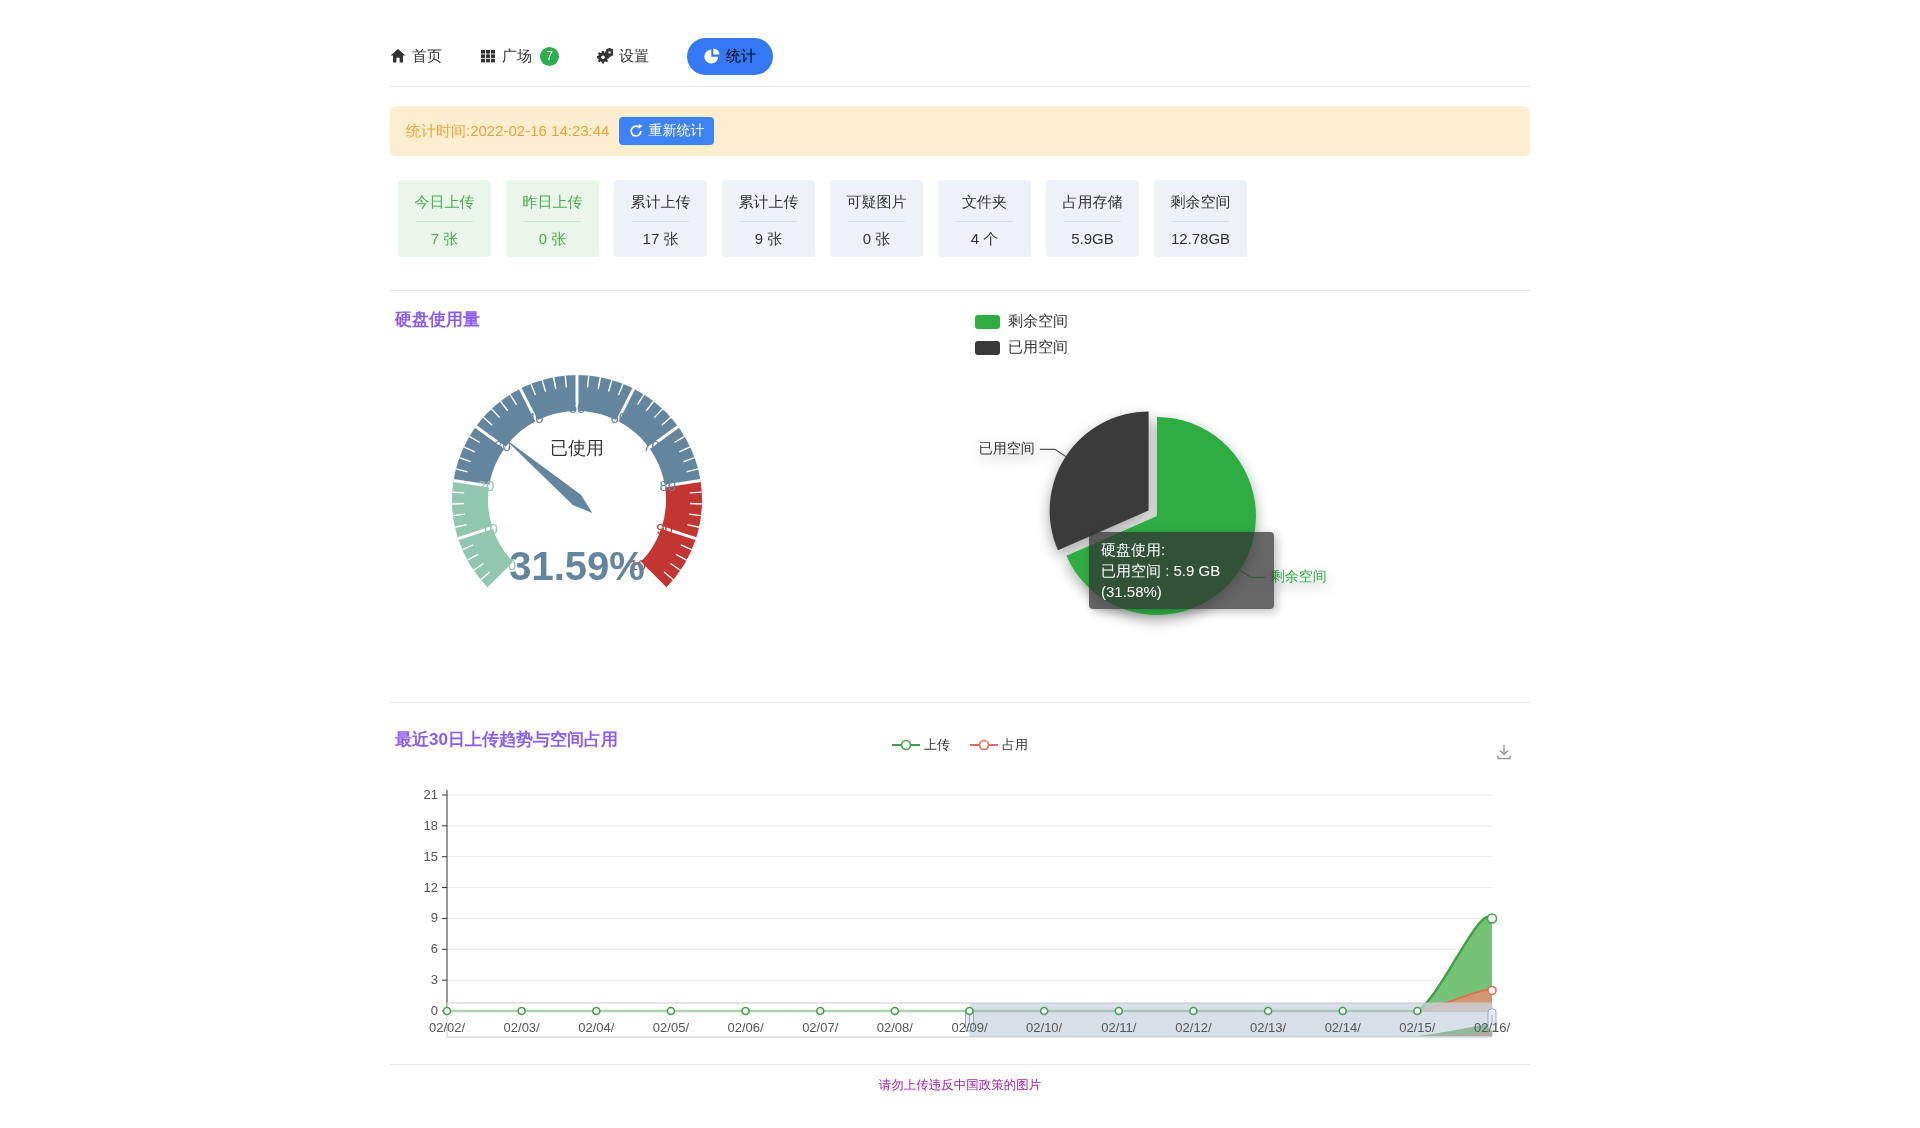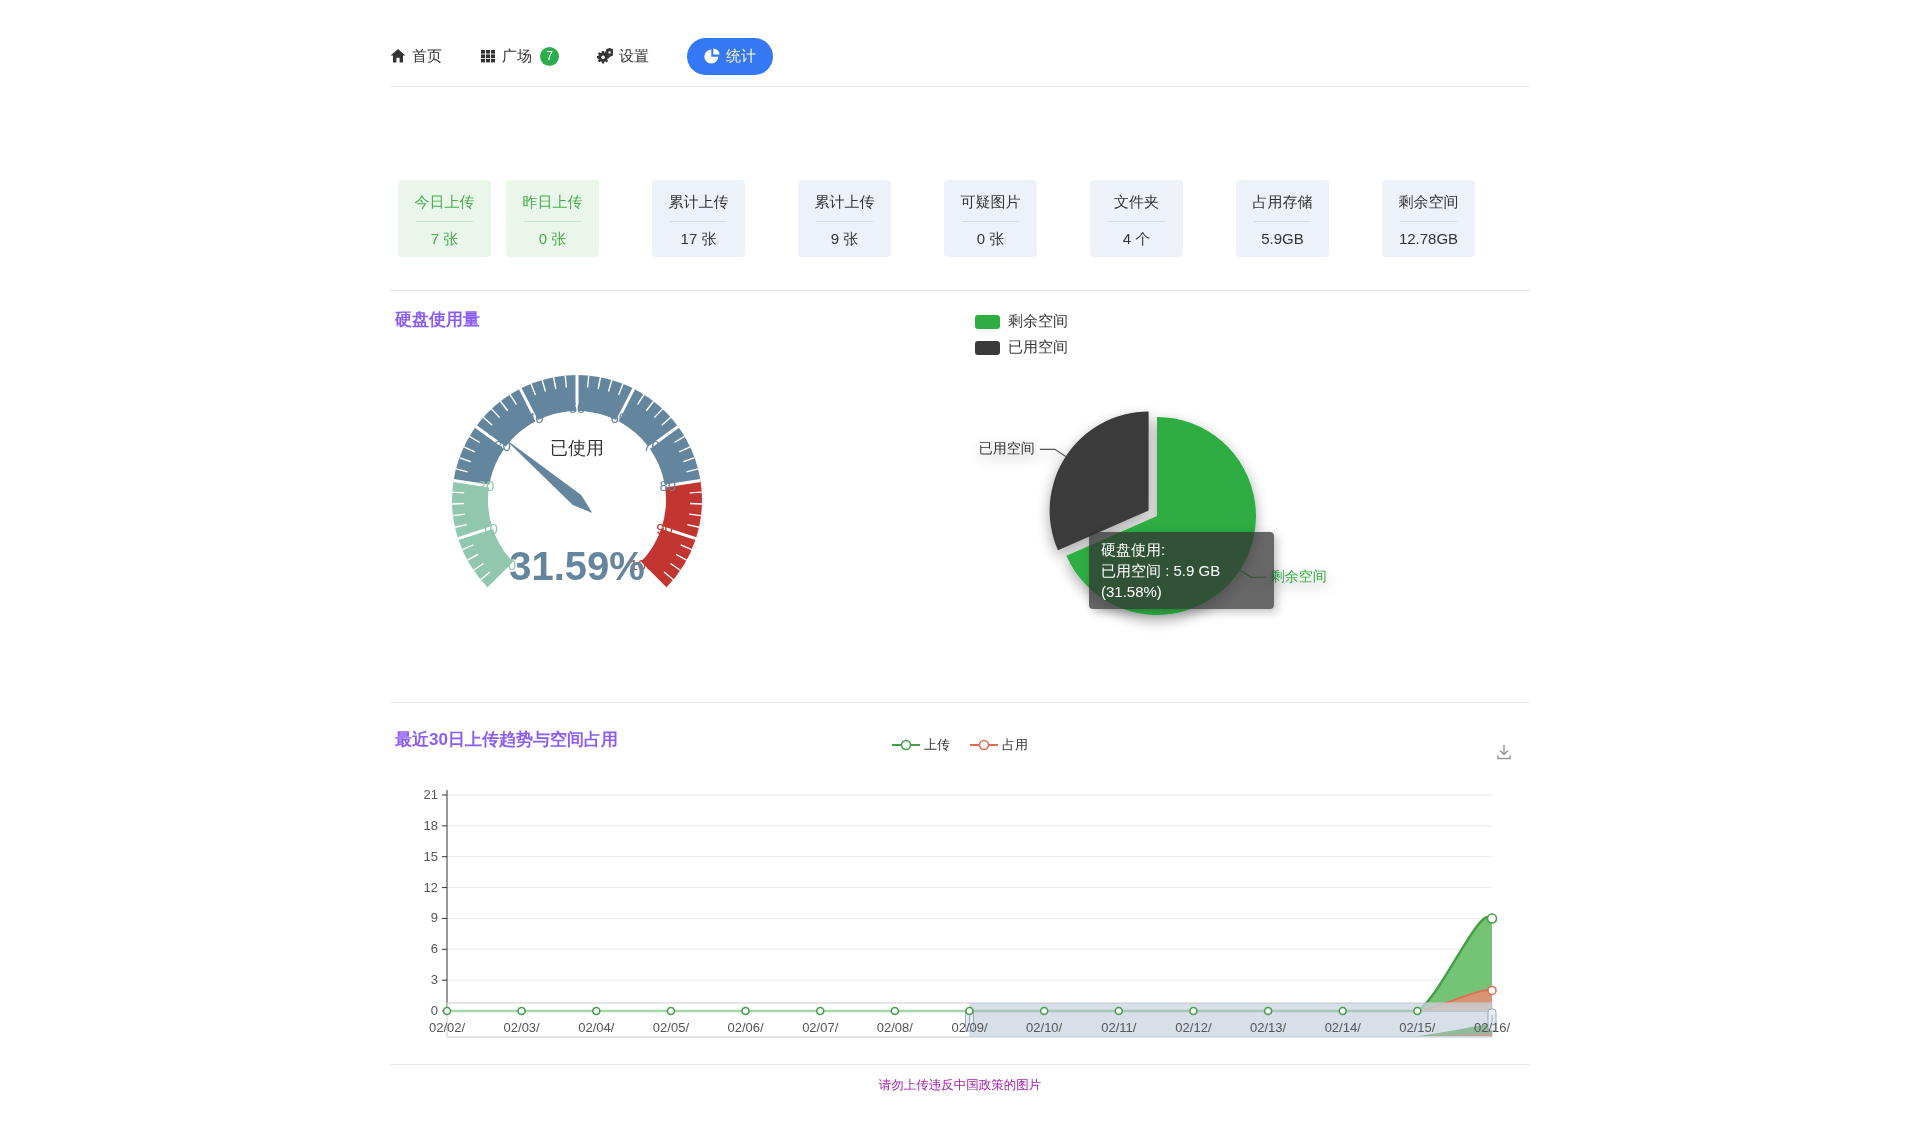--- a/index.html
+++ b/index.html
@@ -5,39 +5,39 @@
   * { box-sizing: border-box; margin: 0; padding: 0; }
   html,body { width:1920px; height:1128px; background:#fff;
     font-family:"Liberation Sans","DejaVu Sans",sans-serif; color:#333; }
   .container { position:relative; width:1140px; height:997px; margin:0 auto; }
   .hr { position:absolute; left:0; right:0; height:1px; background:#e8e8e8; }
 
   
   .nav { position:absolute; top:36px; left:0; height:40px; display:flex; align-items:center; gap:38px; }
   .nav-item { display:flex; align-items:center; gap:6px; font-size:15px; color:#333; cursor:pointer; }
   .nav-item svg { display:block; }
-  .nav-item.active { background:#3478f6; color:#fef9c3; border-radius:19px; padding:9px 17px;justify-content:center; }
+  .nav-item.active { background:#3478f6; color:#000000; border-radius:19px; padding:9px 17px;justify-content:center; }
   .badge { display:inline-flex; align-items:center; justify-content:center; min-width:19px; height:19px;
     border-radius:10px; background:#2dad4e; color:#fff; font-size:12px; padding:0 5px; margin-left:2px; }
 
   
   .alert { position:absolute; top:106px; left:0; right:0; height:50px; background:#fdeecf; border-radius:6px;
     display:flex; align-items:center; padding:0 16px; gap:10px; }
   .alert .time { color:#eda43c; font-size:15px; }
   .btn-refresh { display:inline-flex; align-items:center; gap:5px; background:#3e82f8; color:#fff; border:none;
     border-radius:4px; font-size:14px; padding:5px 10px; cursor:pointer; font-family:inherit; }
 
   
   .cards { position:absolute; top:180px; left:8px; display:flex; gap:15px; }
   .card { width:93px; height:77px; border-radius:4px; text-align:center; padding-top:13px; font-size:15px; }
   .card .t { display:block; }
   .card .divider { height:1px; width:62%; margin:9px auto 8px; }
   .card.green { background:#e9f6e9; color:#47ac4d; }
   .card.green .divider { background:#c4e5c8; }
-  .card.gray { background:#edf1f8; color:#333;margin-left:38px; }
+  .card.gray { background:#edf1f8; color:#333; }
   .card.gray .divider { background:#d4dce8; }
 
   
   .section { position:absolute; left:0; right:0; }
   .chart-title { position:absolute; top:8px; left:5px; font-size:17px; font-weight:600; color:#8b5cf6; }
   #disk-section { top:300px; height:402px; }
   #trend-section { top:720px; height:332px; }
   .pie-legend { position:absolute; top:12px; left:585px; display:flex; flex-direction:column; gap:7px; }
   .pie-legend .row { display:flex; align-items:center; gap:8px; font-size:15px; color:#333; cursor:pointer; }
   .pie-legend .sw { width:25px; height:14px; border-radius:3px; }
@@ -107,20 +107,30 @@
       <div class="nav-item active">
         <svg width="16" height="16" viewBox="0 0 16 16">
           <path d="M7.3 8.7 V1.6 A7 7 0 1 0 14.3 8.7 Z" fill="#fff"></path>
           <path d="M9.3 6.6 V0.4 A6.6 6.6 0 0 1 15.6 6.6 Z" fill="#fff"></path>
         </svg>
         <span>统计</span>
       </div>
     </nav>
   <div class="hr" style="top:86px"></div>
 
+  <div class="alert">
+    <span class="time">统计时间:2022-02-16 14:23:44</span>
+    <button class="btn-refresh">
+      <svg width="14" height="14" viewBox="0 0 16 16">
+        <path d="M13.6 8 a5.6 5.6 0 1 1 -2.2 -4.4" fill="none" stroke="#fff" stroke-width="2"></path>
+        <path d="M11 0 L15.6 2.2 L11.2 5.4 Z" fill="#fff"></path>
+      </svg>
+      <span>重新统计</span>
+    </button>
+  </div>
 
   <div class="cards" id="cards">
       <div class="card green">
         <span class="t">今日上传</span>
         <div class="divider"></div>
         <span class="t">7 张</span>
       </div>
       <div class="card green">
         <span class="t">昨日上传</span>
         <div class="divider"></div>

